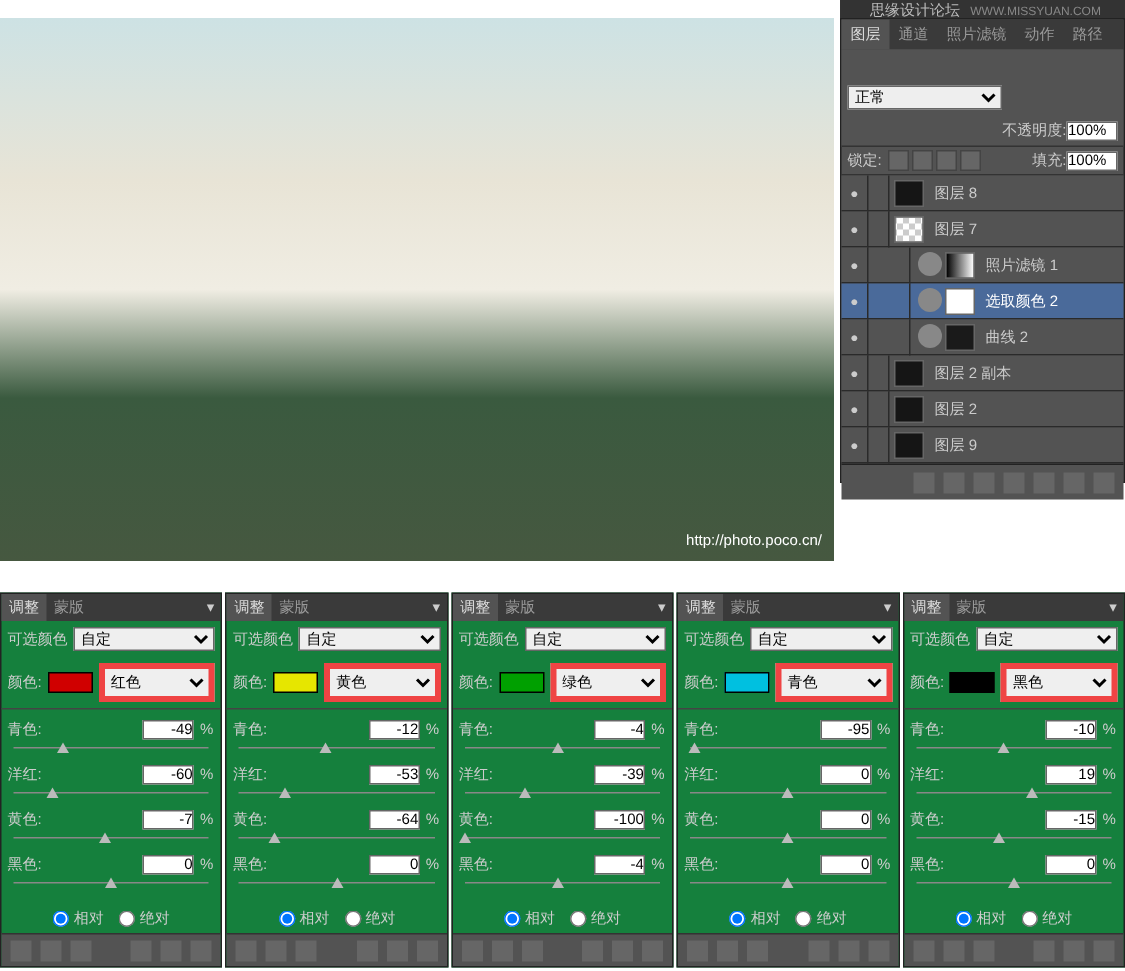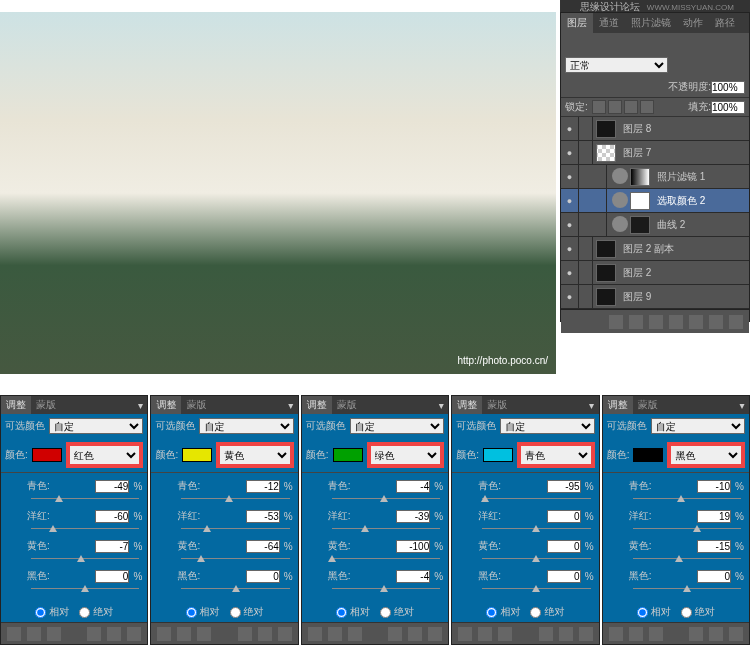--- a/index.html
+++ b/index.html
@@ -33,31 +33,31 @@
 .layer-row .thumb.white { background:#fff; }
 .layer-row .thumb.grad { background:linear-gradient(to right,#000,#fff); }
 .layer-row .thumb.chk { background:repeating-conic-gradient(#ccc 0 25%,#fff 0 50%) 50%/8px 8px; }
 .layer-row .adj-icon { width:16px; height:16px; border-radius:50%; background:#888; margin-left:2px; }
 .layer-row .name { font-size:10px; padding-left:4px; }
 .layer-row.indent .link-col { width:28px; }
 .layers-bottom { height:24px; background:#535353; border-top:1px solid #222; display:flex; align-items:center; justify-content:flex-end; gap:6px; padding:0 6px; }
 .layers-bottom span { width:14px; height:14px; background:#666; display:inline-block; cursor:pointer; }
 
 .adj-panels { position:absolute; left:0; top:395px; width:750px; display:flex; gap:2px; }
-.adj-panel { flex:1; background:#0369a1; border:1px solid #222; font-size:10px; color:#ccc; position:relative; height:250px; }
+.adj-panel { flex:1; background:#15803d; border:1px solid #222; font-size:10px; color:#ccc; position:relative; height:250px; }
 .adj-panel .ptabs { height:18px; background:#3a3a3a; display:flex; align-items:center; }
 .adj-panel .ptabs .ptab { padding:2px 5px; font-size:10px; color:#999; }
 .adj-panel .ptabs .ptab.active { background:#535353; color:#ddd; }
 .adj-panel .ptabs .close { margin-left:auto; width:14px; text-align:center; cursor:pointer; }
 .adj-panel .preset-row { display:flex; align-items:center; padding:4px; gap:4px; }
 .adj-panel .preset-row select { flex:1; font-size:10px; height:16px; border:1px solid #666; }
 .adj-panel .color-row { display:flex; align-items:center; padding:4px; gap:4px; border-bottom:1px solid #444; }
 .adj-panel .color-row .swatch { width:30px; height:14px; border:1px solid #000; }
 .adj-panel .color-row select { flex:1; font-size:10px; height:26px; border:4px solid #ef4444; }
-.adj-panel .sliders { padding:4px;margin-left:22px; }
+.adj-panel .sliders { padding:4px; }
 .adj-panel .slider-row { display:flex; align-items:center; height:18px; gap:4px; }
 .adj-panel .slider-row .lbl { width:28px; font-size:10px; }
 .adj-panel .slider-row input.val { width:34px; font-size:10px; text-align:right; border:1px solid #666; background:#fff; }
 .adj-panel .slider-row .pct { width:10px; }
 .adj-panel .track { height:8px; position:relative; margin:0 4px 4px 4px; }
 .adj-panel .track::before { content:""; position:absolute; top:3px; left:0; right:0; height:1px; background:#888; }
 .adj-panel .track .thumb-tri { position:absolute; top:0; width:0; height:0; border-left:4px solid transparent; border-right:4px solid transparent; border-bottom:7px solid #bbb; transform:translateX(-4px); }
 .adj-panel .radios { display:flex; justify-content:center; gap:10px; padding:4px; }
 .adj-panel .radios label { display:flex; align-items:center; gap:3px; font-size:10px; }
 .adj-panel .radios input { width:11px; height:11px; }

